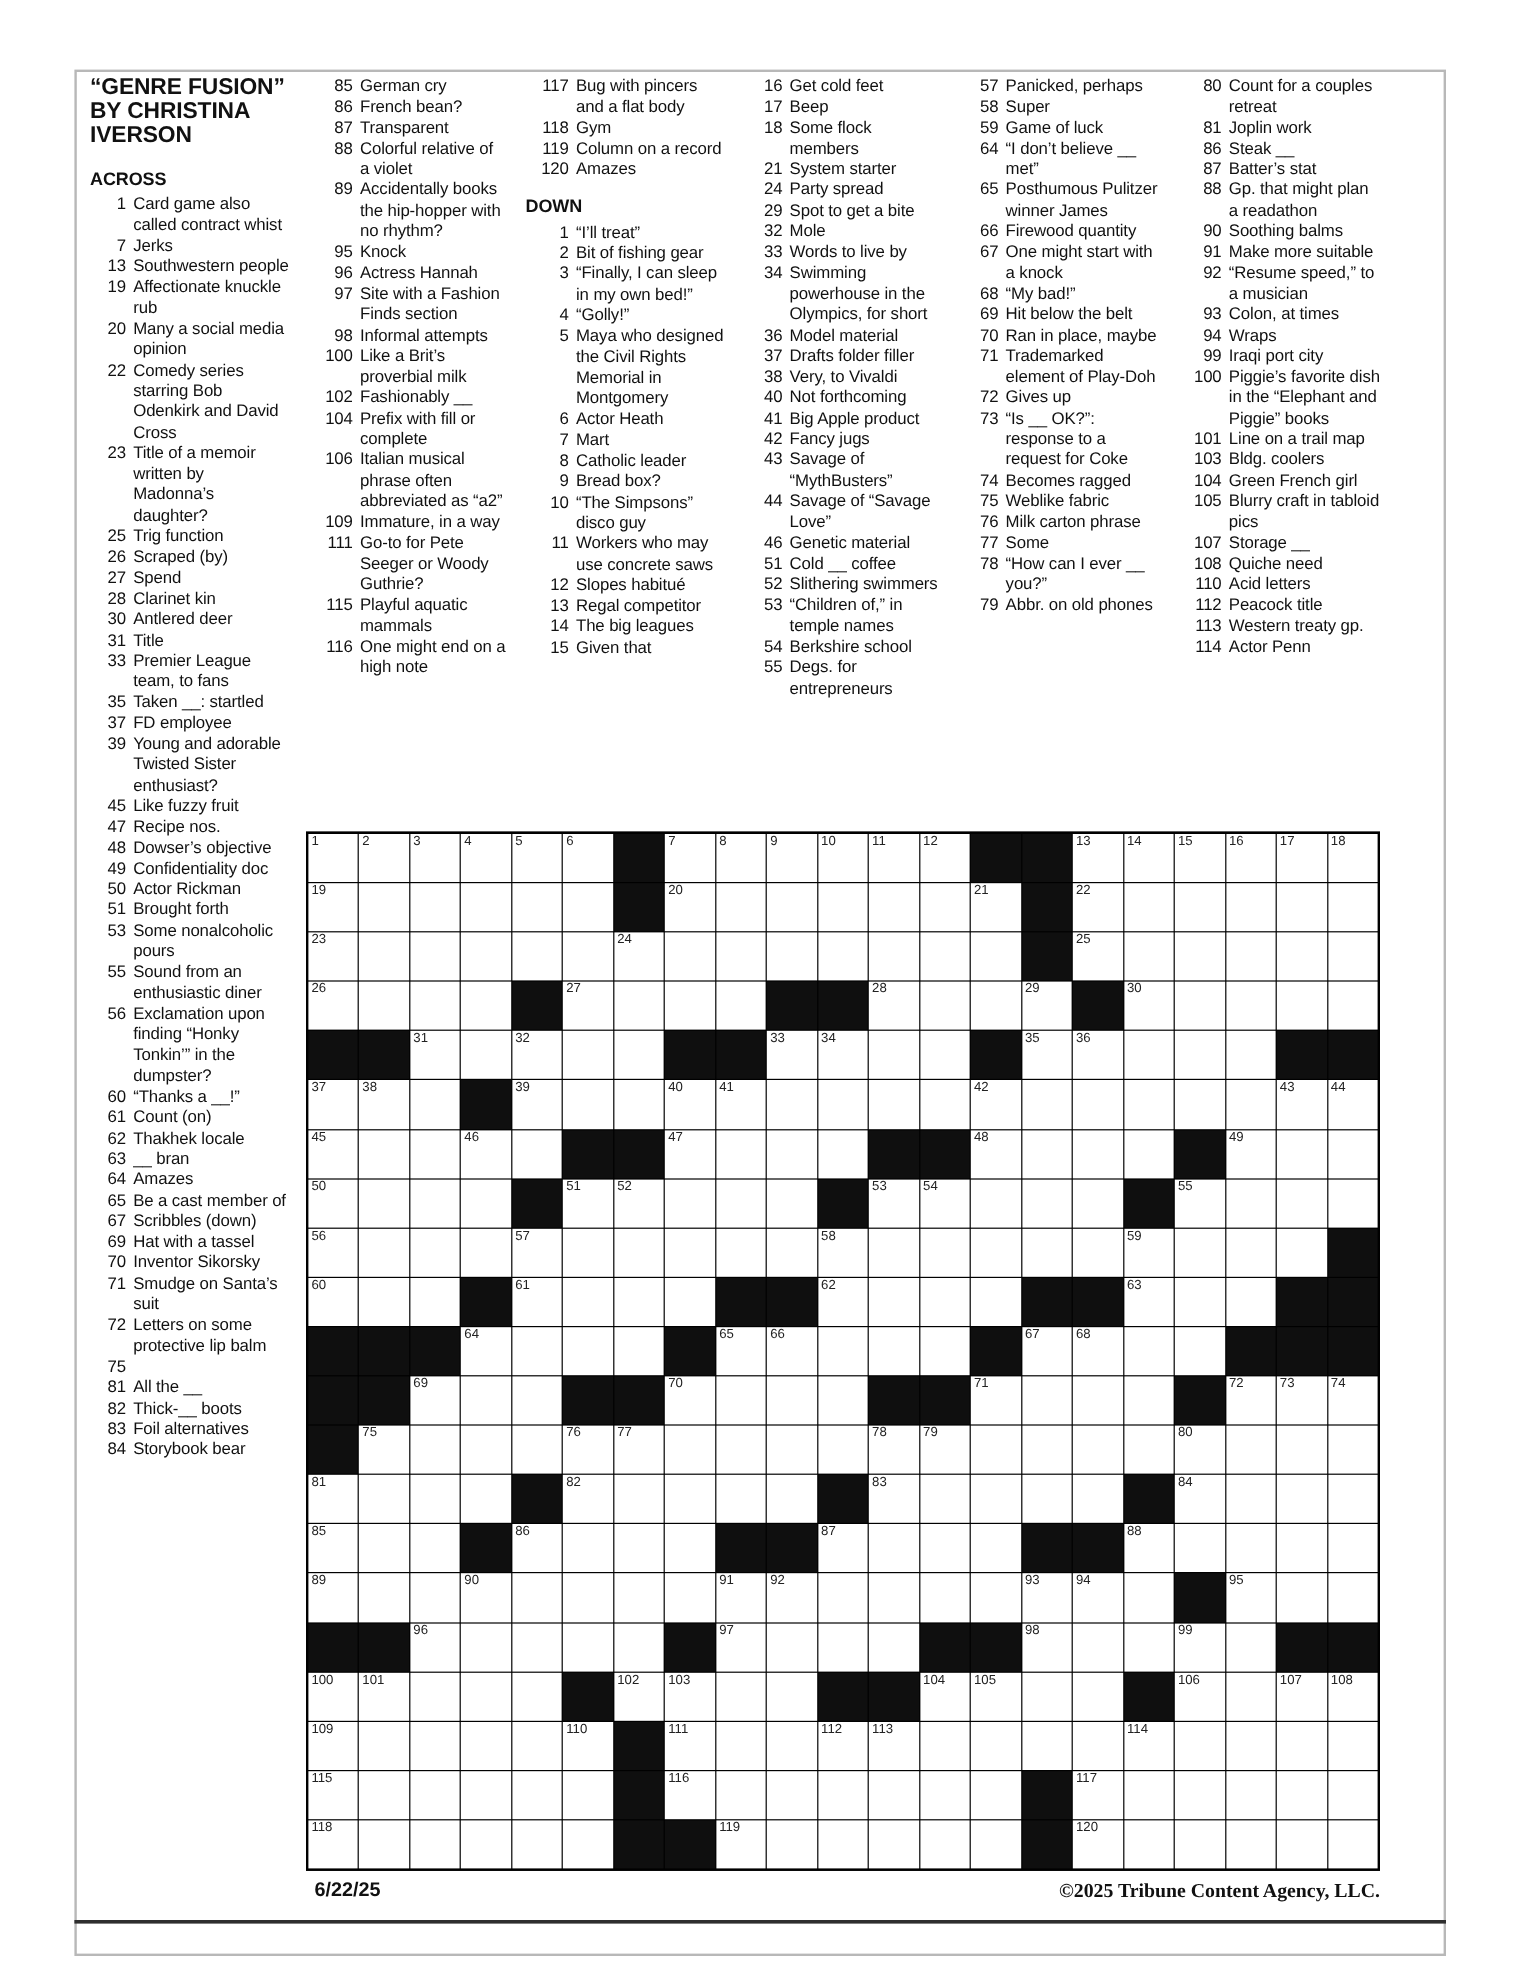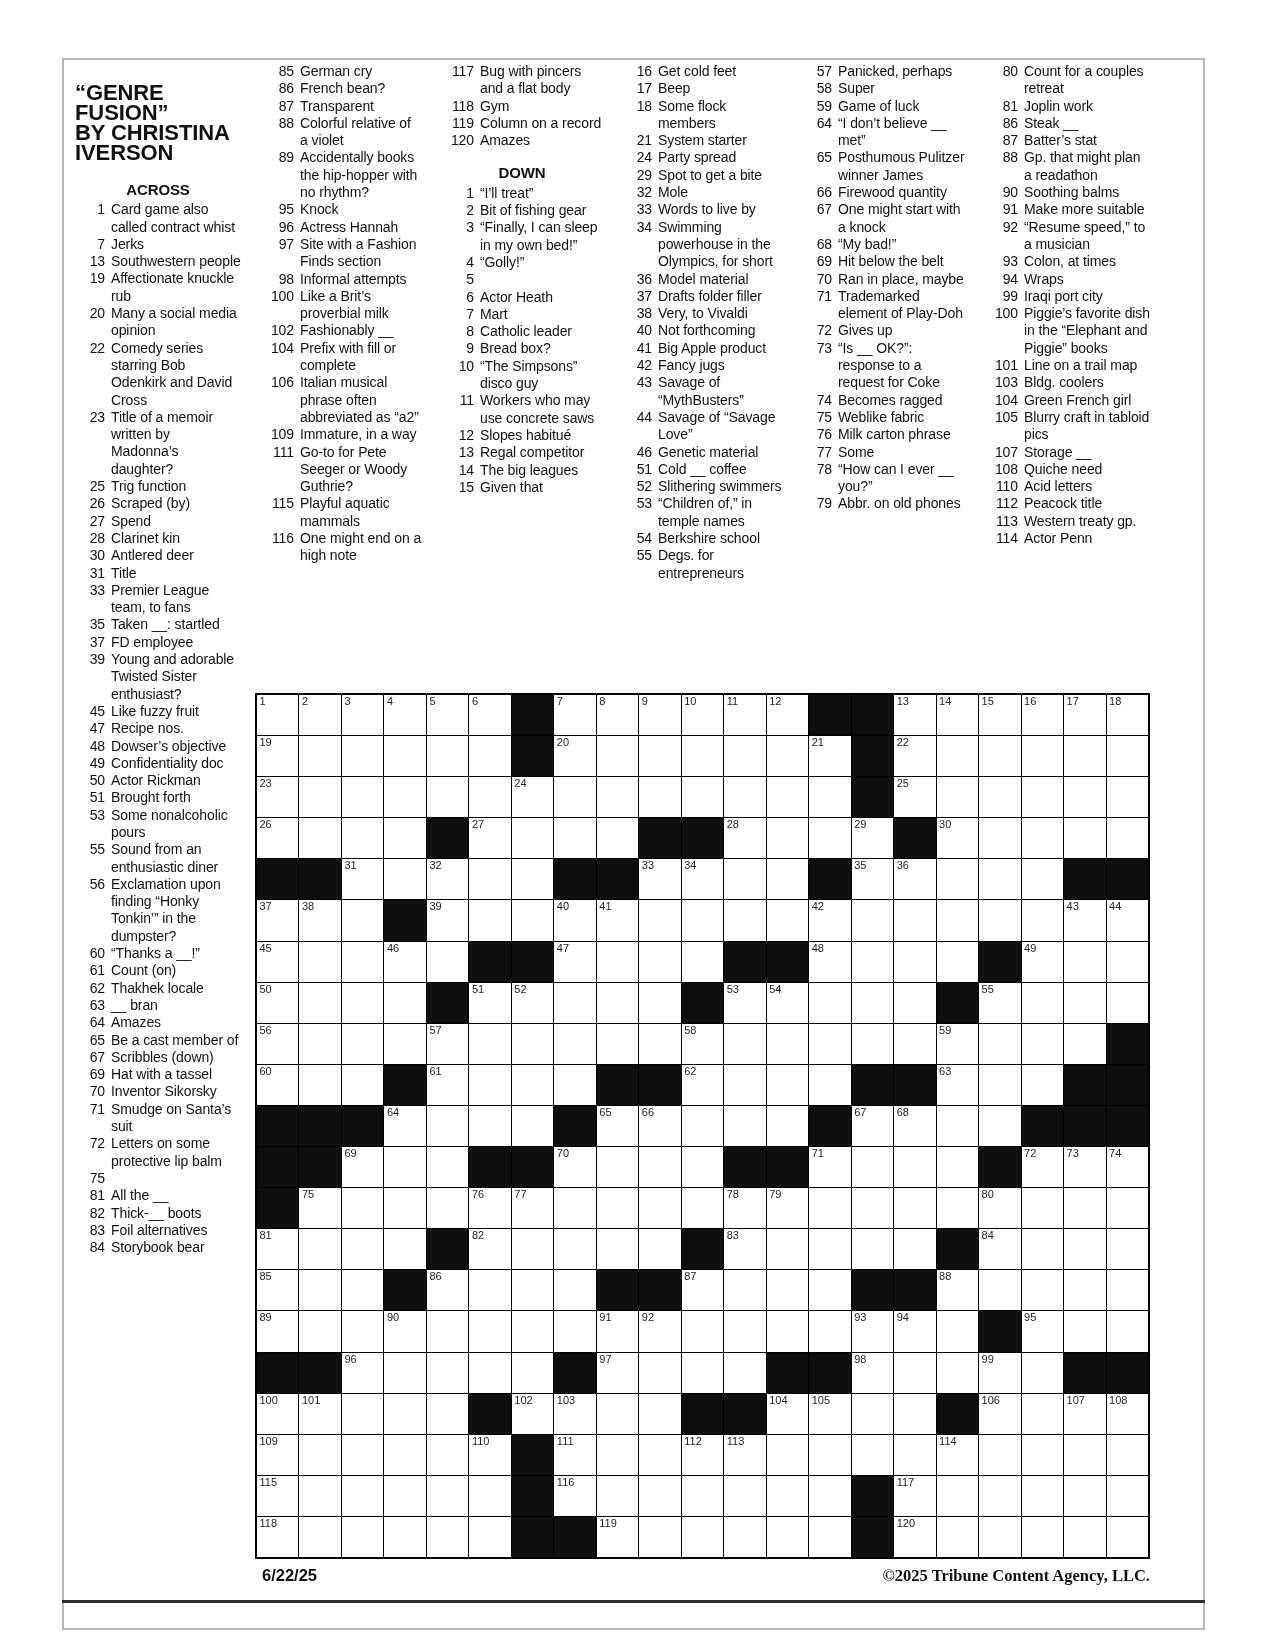--- a/index.html
+++ b/index.html
@@ -1,20 +1,20 @@
 <!DOCTYPE html>
 <html><head>
 <meta charset="utf-8">
 <style>
   html,body{margin:0;padding:0;background:#fff;}
   body{width:1265px;height:1637px;position:relative;font-family:"Liberation Sans","DejaVu Sans",sans-serif;color:#111;overflow:hidden;}
   .frame{position:absolute;left:62px;top:58px;width:1143px;height:1572px;border:2px solid #b8b8b8;box-sizing:border-box;pointer-events:none;}
   .clue-col{position:absolute;top:63px;font-size:14px;line-height:17.3px;letter-spacing:-0.1px;}
-  .title{font-weight:bold;font-size:22px;line-height:20px;margin-bottom:18px;margin-top:20px;}
-  .sec-header{font-weight:bold;font-size:15px;text-align:center;margin:0 0 3px 0;}
+  .title{font-weight:bold;font-size:19px;line-height:20px;margin-bottom:18px;}
+  .sec-header{font-weight:bold;font-size:15px;margin:0 0 3px 0;}
   .sec-header.mid{margin-top:15px;}
   .clue{display:flex;align-items:flex-start;}
   .clue-num{flex:none;text-align:right;padding-right:6px;}
   .clue-text{flex:1;}
   .numw30 .clue-num{width:30px;}
   .numw36 .clue-num{width:36px;}
   .grid{position:absolute;left:255px;top:693px;width:895px;height:866px;box-sizing:border-box;border:2.5px solid #000;background:#000;display:grid;grid-template-columns:repeat(21,1fr);grid-template-rows:repeat(21,1fr);gap:1px;}
   .cell{background:#fff;position:relative;}
   .cell.black{background:#0f0f0f;}
   .cn{position:absolute;top:0px;left:2.5px;font-size:11px;line-height:13px;color:#222;}
@@ -302,20 +302,21 @@
       <div class="clue">
         <span class="clue-num">3</span>
         <span class="clue-text">“Finally, I can sleep in my own bed!”</span>
       </div>
       <div class="clue">
         <span class="clue-num">4</span>
         <span class="clue-text">“Golly!”</span>
       </div>
       <div class="clue">
         <span class="clue-num">5</span>
+        <span class="clue-text">Maya who designed the Civil Rights Memorial in Montgomery</span>
       </div>
       <div class="clue">
         <span class="clue-num">6</span>
         <span class="clue-text">Actor Heath</span>
       </div>
       <div class="clue">
         <span class="clue-num">7</span>
         <span class="clue-text">Mart</span>
       </div>
       <div class="clue">

